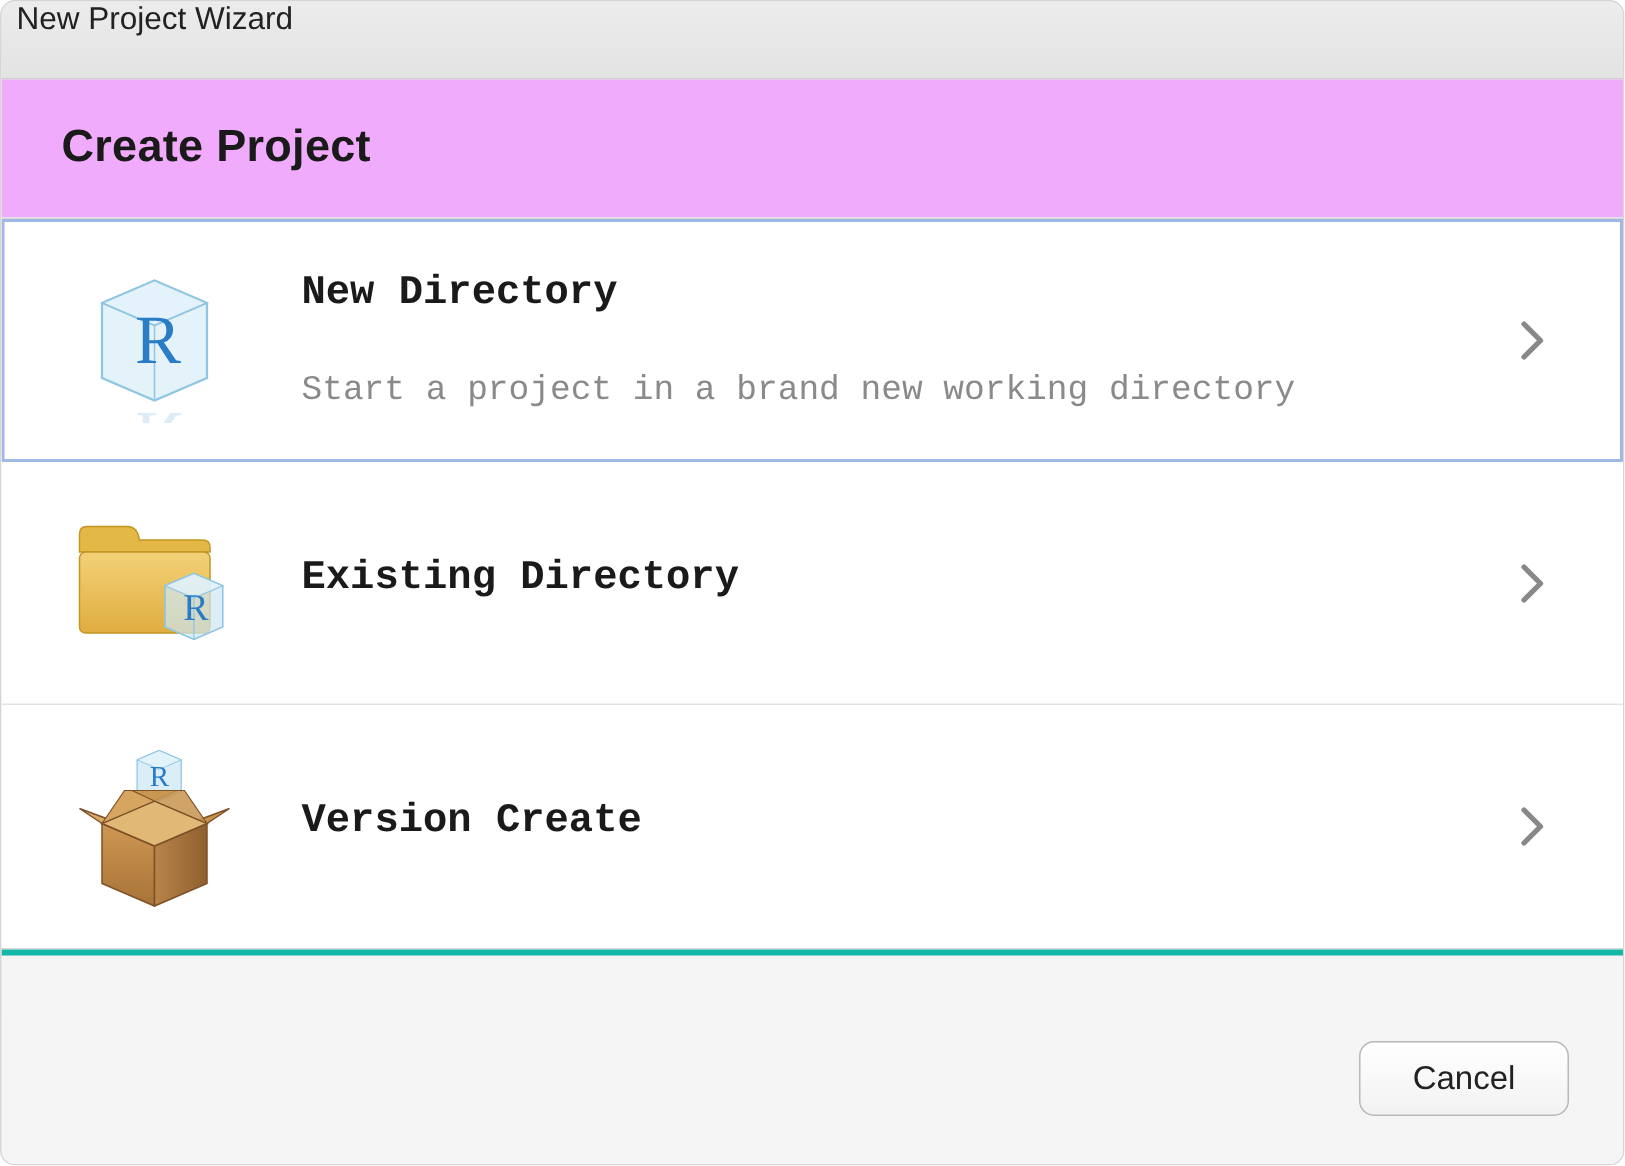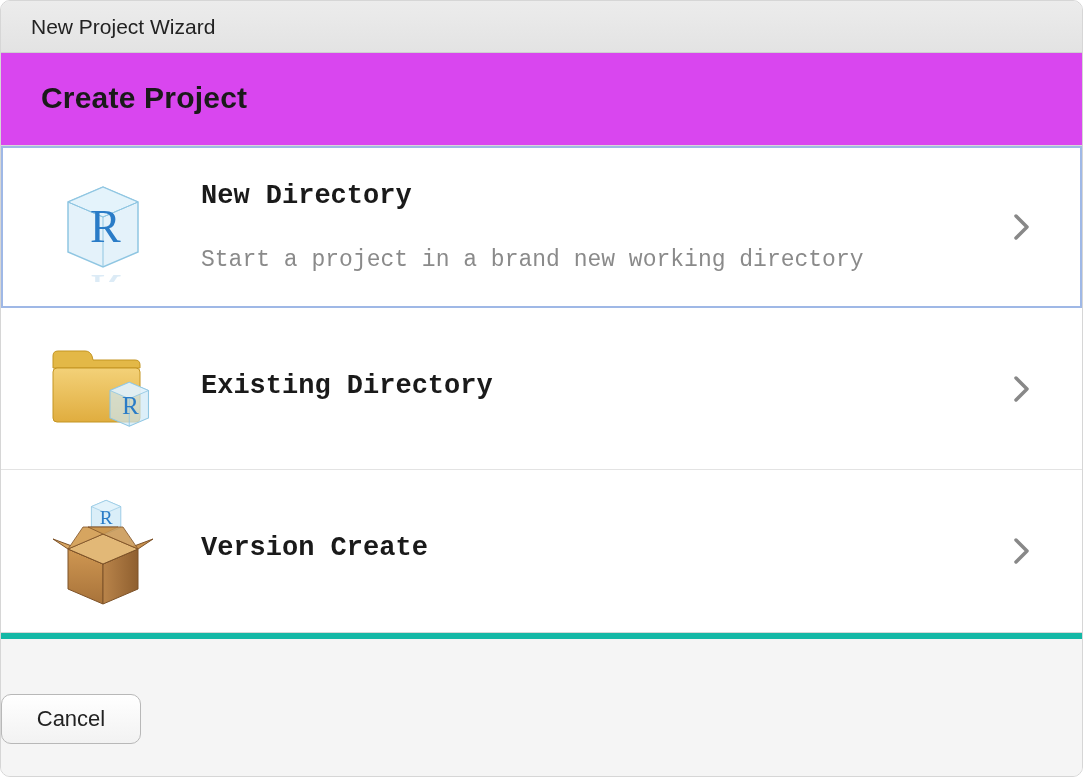--- a/index.html
+++ b/index.html
@@ -17,28 +17,28 @@
     border-radius: 10px;
     display: flex;
     flex-direction: column;
     overflow: hidden;
   }
   .titlebar {
     height: 52px;
     background: linear-gradient(#ececec, #e3e3e3);
     border-bottom: 1px solid #cfcfcf;
     display: flex;
-    align-items: center;
-    padding: 0 30px;
+    align-items: flex-start;
+    padding: 0 10px;
     font-size: 21px;
     color: #222;
   }
   .header {
     padding: 28px 40px 30px 40px;
-    background: #d946ef;
+    background: #f0abfc;
   }
   .header h1 {
     margin: 0;
     font-size: 30px;
     font-weight: 700;
     color: #1a1a1a;
     letter-spacing: 0.2px;
   }
   .options {
     flex: 0 0 auto;
@@ -89,24 +89,25 @@
   .option .chevron {
     flex-shrink: 0;
     width: 40px;
     display: flex;
     justify-content: center;
     align-items: center;
   }
   .footer {
     flex: 1;
     display: flex;
+    justify-content: flex-end;
     align-items: flex-end;
     padding: 0 36px 32px 0;
     background: #f5f5f5;
-    border-top: 6px solid #14b8a6;
+    border-top: 4px solid #14b8a6;
   }
   .btn {
     min-width: 140px;
     height: 50px;
     font-size: 22px;
     color: #222;
     background: linear-gradient(#ffffff, #f2f2f2);
     border: 1px solid #b8b8b8;
     border-radius: 10px;
     cursor: pointer;

